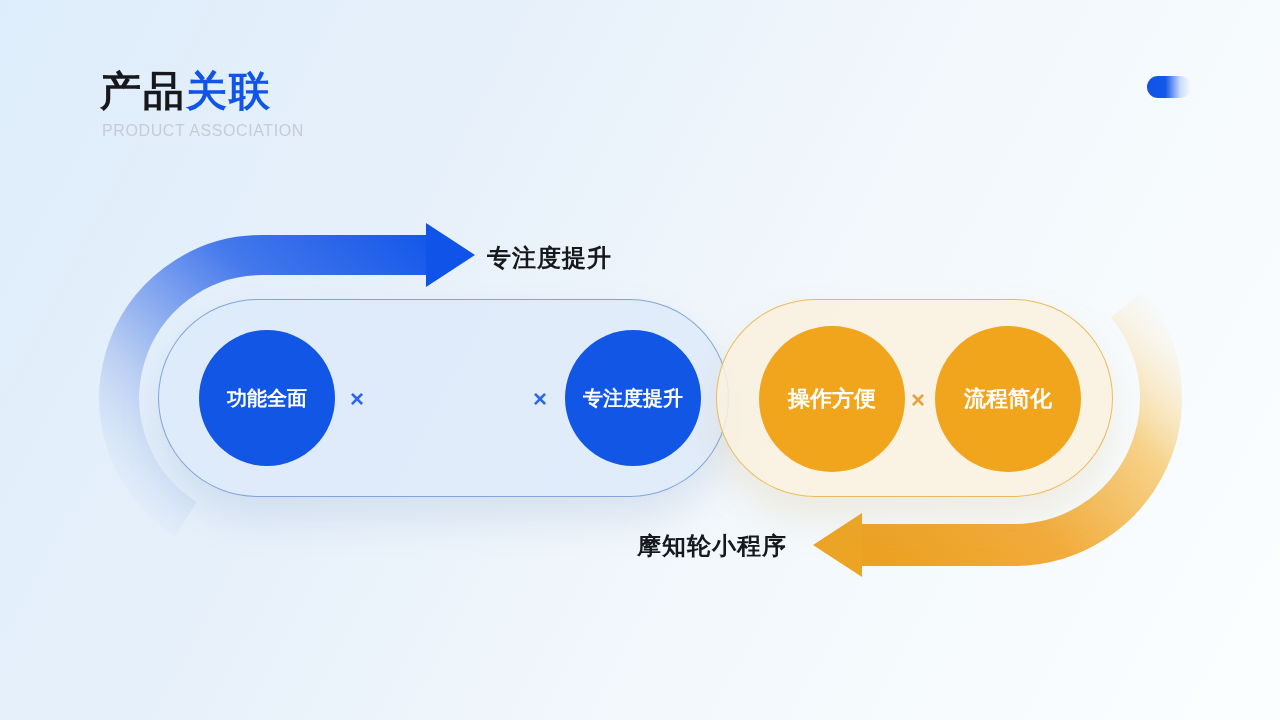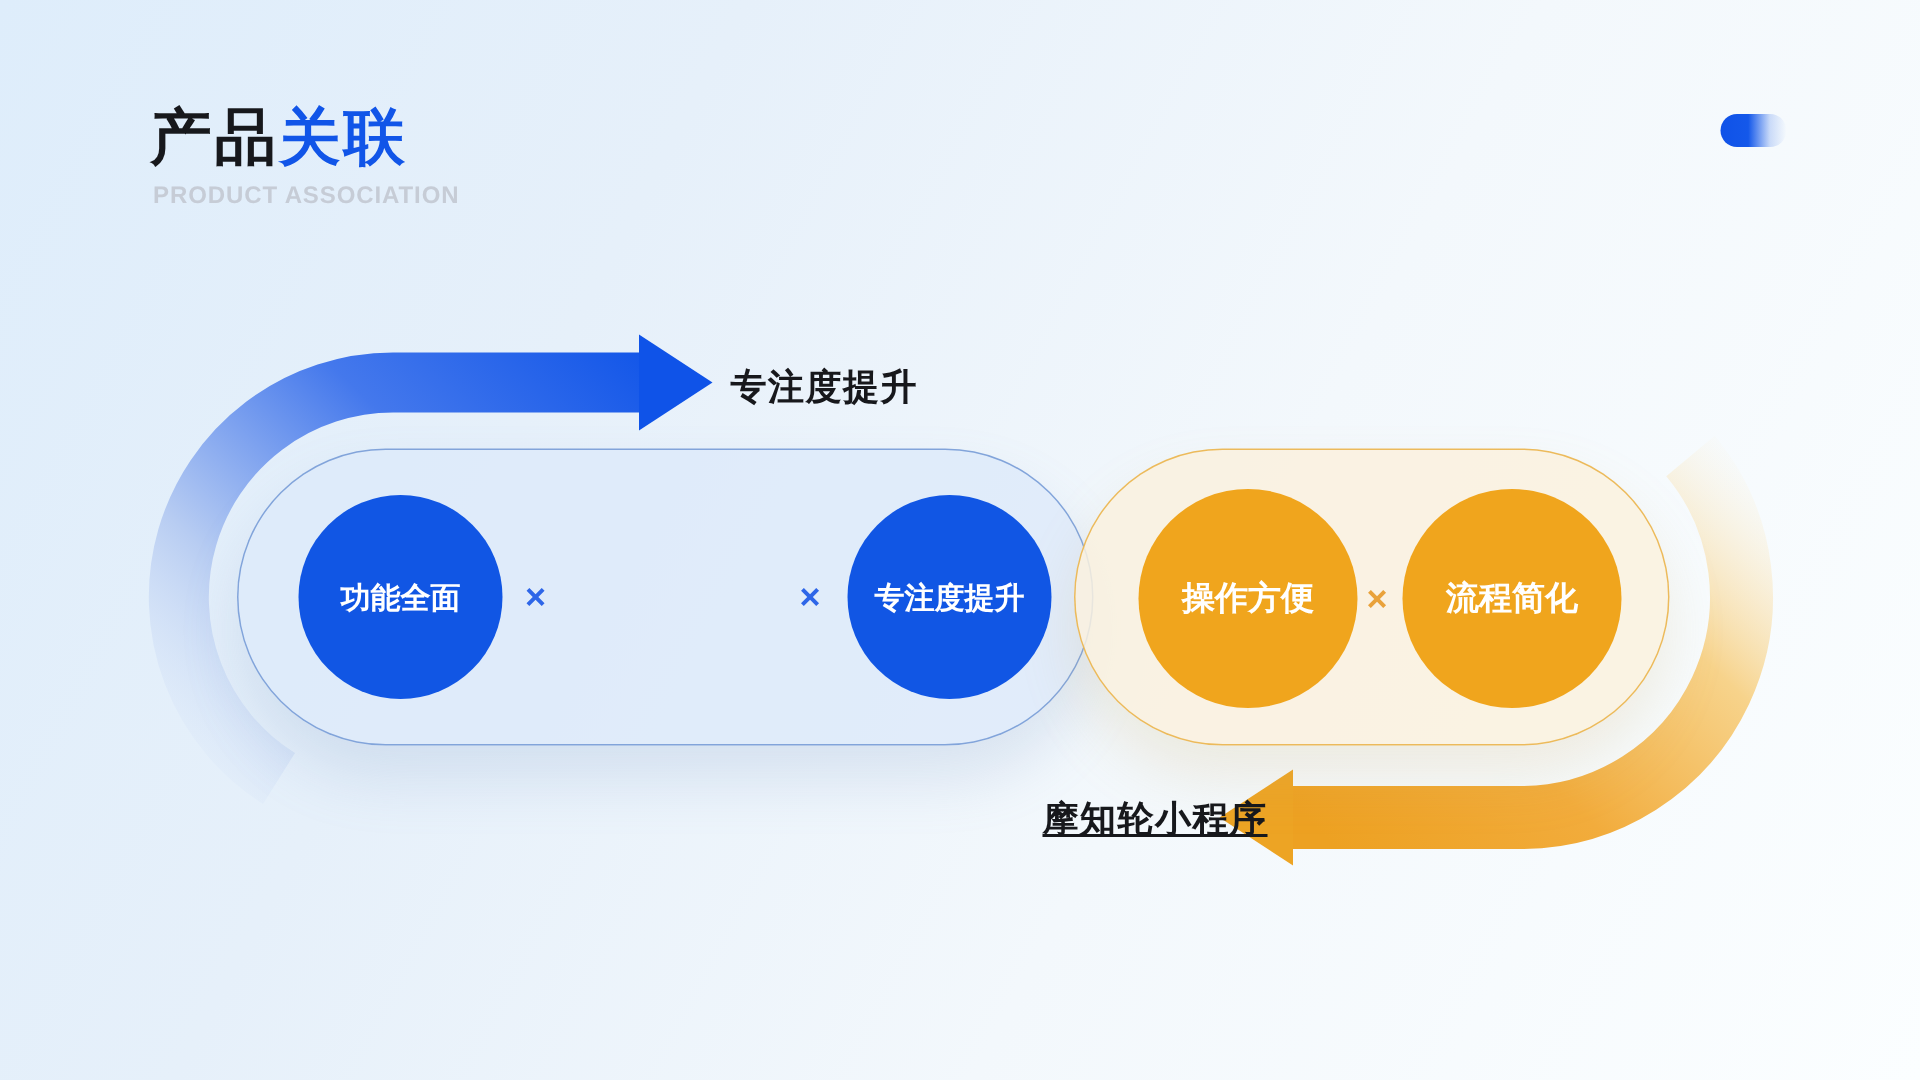--- a/index.html
+++ b/index.html
@@ -12,21 +12,21 @@
     background:linear-gradient(118deg,#deedfb 0%,#e6f0fa 30%,#f3f8fc 62%,#fbfeff 100%);
   }
   
   .title{
     position:absolute;left:100px;top:64px;
     font-size:41px;font-weight:800;letter-spacing:2px;color:#17181c;
   }
   .title .accent{color:#1155e8;}
   .subtitle{
     position:absolute;left:102px;top:122px;
-    font-size:16px;font-weight:700;letter-spacing:.6px;color:#c6ccd6;
+    font-size:16px;font-weight:400;letter-spacing:.6px;color:#c6ccd6;
   }
   .deco-pill{
     position:absolute;left:1147px;top:76px;width:44px;height:22px;border-radius:11px;
     background:linear-gradient(90deg,#0f52e8 0%,#1458ea 42%,rgba(120,160,240,.35) 75%,rgba(240,247,255,0) 100%);
   }
   
   .arrow-layer{position:absolute;left:0;top:0;width:1280px;height:720px;}
   
   .group{
     position:absolute;top:299px;height:198px;border-radius:99px;box-sizing:border-box;
@@ -61,21 +61,21 @@
   .mult.blue{color:#2e66e8;}
   .mult.orange{color:#e9a23b;}
   .m1{left:357px;top:399px;}
   .m2{left:540px;top:399px;}
   .m3{left:918px;top:400px;}
   
   .arrow-label{
     position:absolute;font-size:24px;font-weight:700;color:#17181c;letter-spacing:1px;
   }
   .label-web{left:487px;top:242px;}
-  .label-mini{left:695px;top:530px;text-decoration:underline;}
+  .label-mini{left:637px;top:530px;}
 </style>
 </head>
 <body>
 
 <div class="stage">
 
   <svg class="arrow-layer" viewBox="0 0 1280 720" xmlns="http://www.w3.org/2000/svg">
     <defs>
       <linearGradient id="gradBlue" gradientUnits="userSpaceOnUse" x1="165" y1="560" x2="462" y2="245">
         <stop offset="0" stop-color="#dbe7f8" stop-opacity="0.05"></stop>

